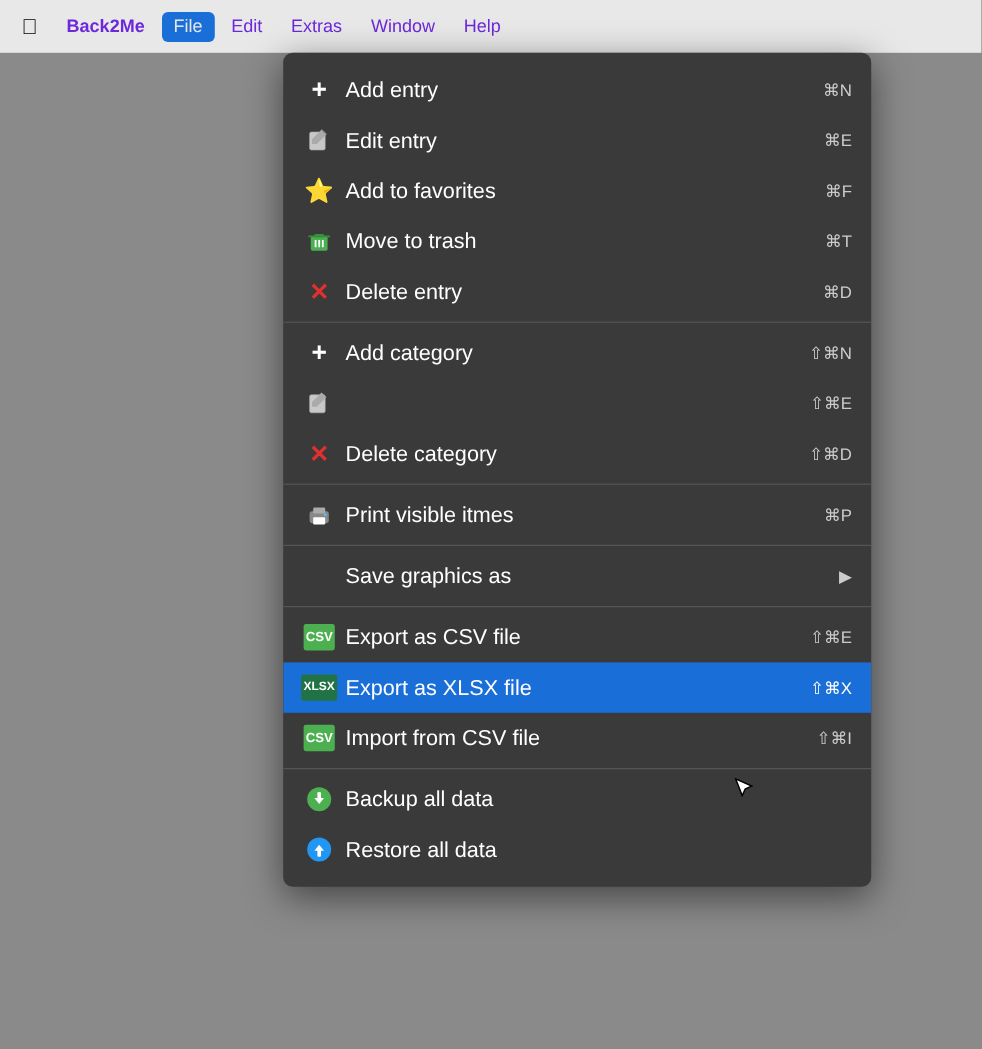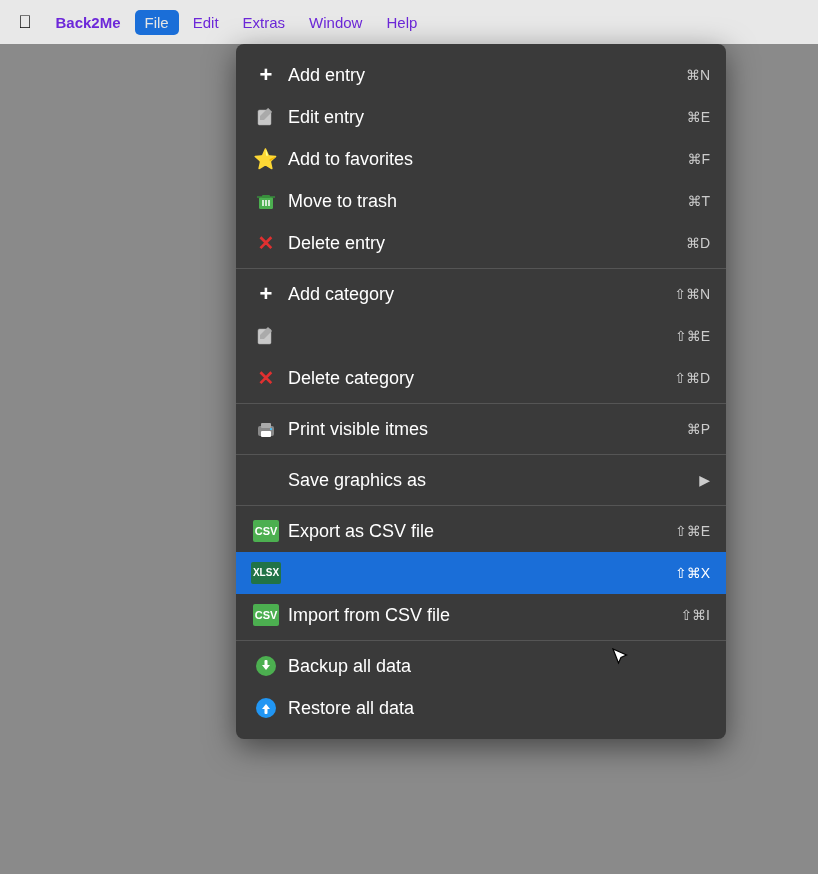--- a/index.html
+++ b/index.html
@@ -269,20 +269,21 @@
       <span class="icon">
         <span class="icon-csv">CSV</span>
       </span>
       <span class="label">Export as CSV file</span>
       <span class="shortcut">⇧⌘E</span>
     </div>
     <div class="menu-item highlighted">
       <span class="icon">
         <span class="icon-xlsx">XLSX</span>
       </span>
+      <span class="label">Export as XLSX file</span>
       <span class="shortcut" style="color:#fff;">⇧⌘X</span>
     </div>
 
     <div class="menu-item">
       <span class="icon">
         <span class="icon-csv">CSV</span>
       </span>
       <span class="label">Import from CSV file</span>
       <span class="shortcut">⇧⌘I</span>
     </div>

